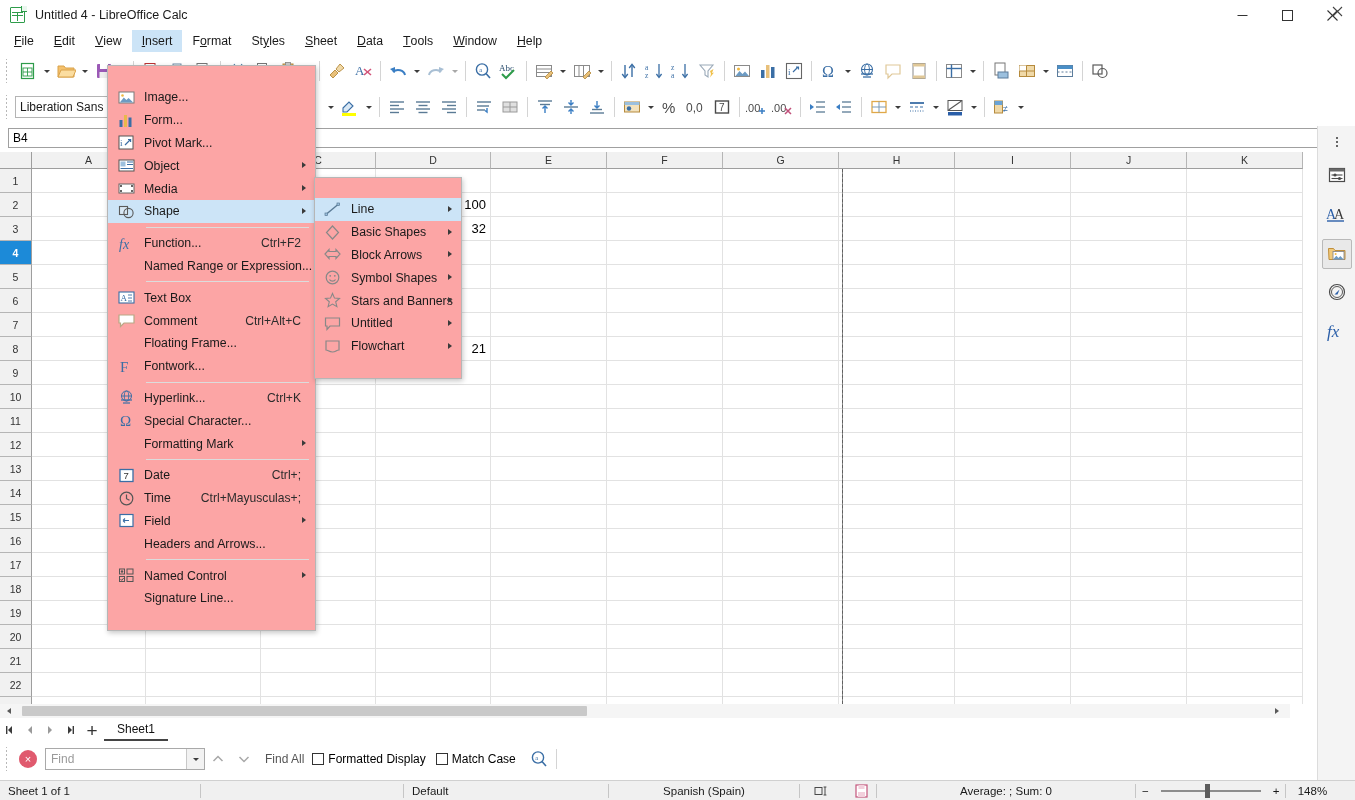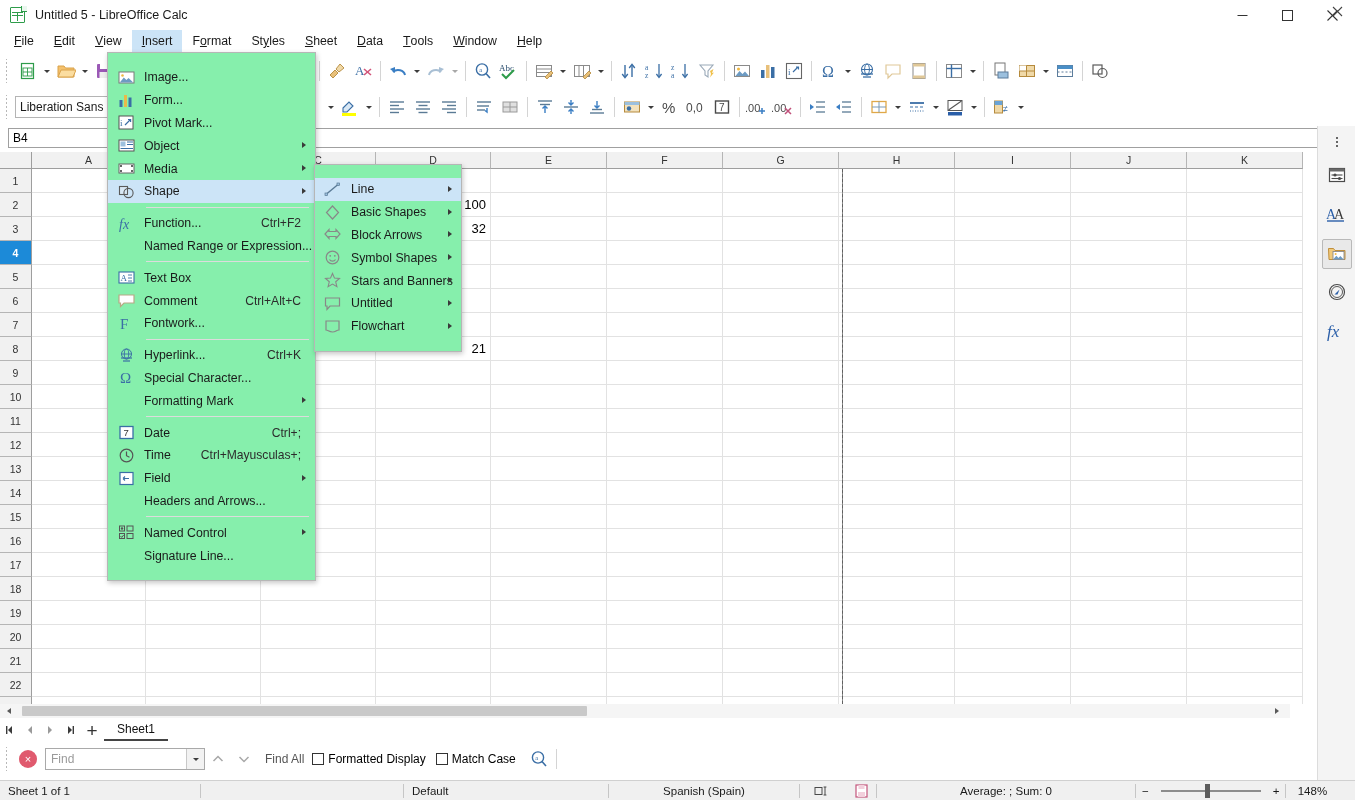--- a/index.html
+++ b/index.html
@@ -168,22 +168,22 @@
      flex-direction:column; align-items:center; }
   .sb-icon { width:30px; height:30px; margin-top:9px; display:flex;
      align-items:center; justify-content:center; border-radius:2px; }
   .sb-icon.sel { border:1px solid #b9b9b9; background:#e9e9e9; }
   .sb-dots { width:30px;height:20px;display:flex;align-items:center;justify-content:center;
      margin-top:6px; flex-direction:column; gap:2px;}
   .sb-dots i { width:2px;height:2px;background:#666; display:block;}
 
   
   .menu-popup {
-    position:absolute; background:#86efac; border:1px solid #b6b6b6;
-    box-shadow:1px 2px 5px rgba(0,0,0,0.22); z-index:60; padding:13px 0;
+    position:absolute; background:#fca5a5; border:1px solid #b6b6b6;
+    box-shadow:1px 2px 5px rgba(0,0,0,0.22); z-index:60; padding:20px 0;margin-top:13px;
   }
   #insert-menu { left:107px; top:52px; width:209px; }
   #shape-menu  { left:314px; top:164px; width:148px; }
   .mrow { height:22.8px; display:flex; align-items:center; position:relative; font-size:12.3px;
      color:#1a1a1a; padding-left:0; }
   .mrow.hl { background:#cce4f7; }
   .mrow .ic { width:36px; height:22px; display:flex; align-items:center; justify-content:center; flex:none; }
   .mrow .lbl { flex:1; white-space:nowrap; }
   .mrow .acc { color:#2c2c2c; font-size:12.1px; padding-right:14px; white-space:nowrap;}
   .mrow .arrow { position:absolute; right:9px; top:50%; margin-top:-3.5px;
@@ -197,21 +197,21 @@
 </head>
 <body>
 
 <div id="app">
 
   <div class="titlebar">
     <div class="title-icon">
       <div class="doc"></div>
         <div class="fold"></div>
     </div>
-    <span class="title-text">Untitled 5 - LibreOffice Calc</span>
+    <span class="title-text">Untitled 4 - LibreOffice Calc</span>
     <div class="win-buttons">
       <div class="win-btn">
         <svg width="11" height="11" viewBox="0 0 11 11">
             <line x1="0.5" y1="5.5" x2="10.5" y2="5.5" stroke="#333" stroke-width="1"></line>
           </svg>
       </div>
       <div class="win-btn">
         <svg width="11" height="11" viewBox="0 0 11 11">
             <rect x="0.5" y="0.5" width="10" height="10" fill="none" stroke="#333" stroke-width="1"></rect>
           </svg>
@@ -1427,20 +1427,24 @@
       <div class="mrow">
         <span class="ic">
           <svg width="17" height="17" viewBox="0 0 17 17">
             <path d="M1 3h15v8H6l-3.5 3.5V11H1z" fill="#fff" stroke="#b8a885" stroke-width="1.2"></path>
           </svg>
         </span>
         <span class="lbl">Comment</span>
         <span class="acc">Ctrl+Alt+C</span>
       </div>
       <div class="mrow">
+        <span class="ic"></span>
+        <span class="lbl">Floating Frame...</span>
+      </div>
+      <div class="mrow">
         <span class="ic">
           <svg width="17" height="17" viewBox="0 0 17 17">
             <text x="2" y="14" font-size="15" fill="#3a6ea5" font-family="serif">F</text>
           </svg>
         </span>
         <span class="lbl">Fontwork...</span>
       </div>
       <div class="msep"></div>
       <div class="mrow">
         <span class="ic">

